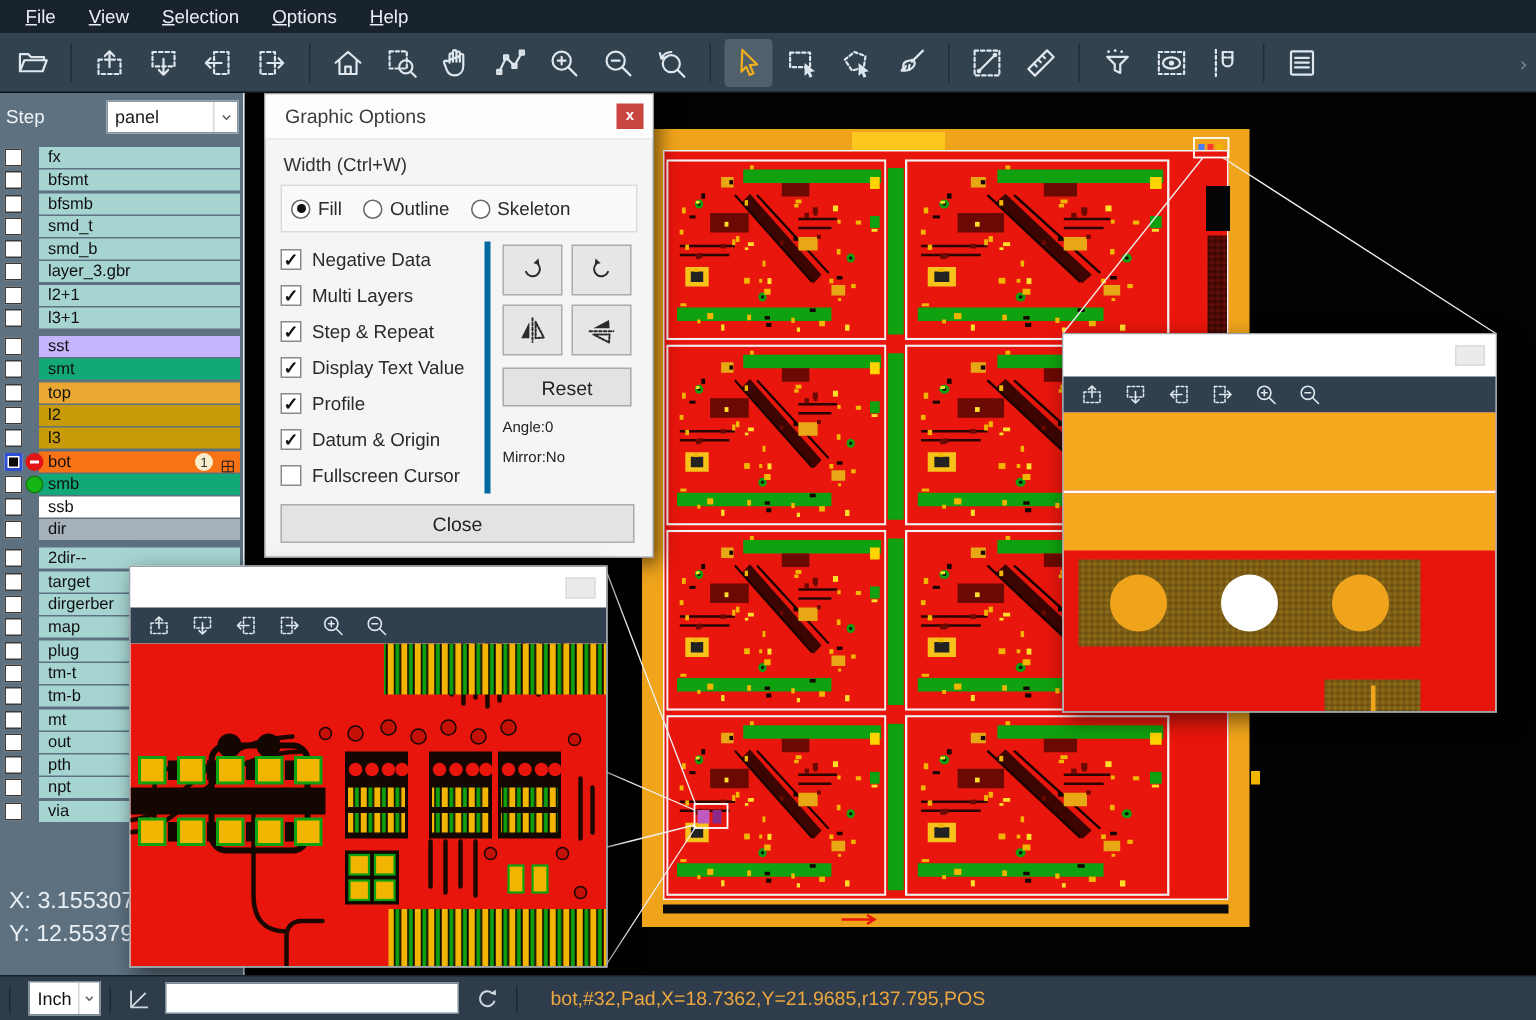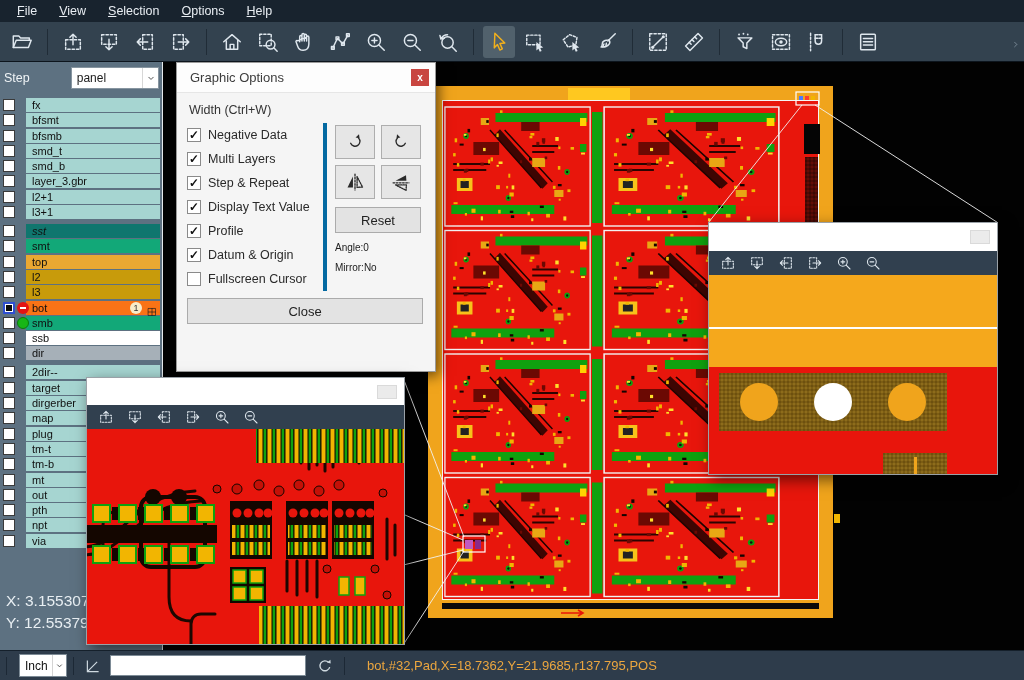--- a/index.html
+++ b/index.html
@@ -589,21 +589,21 @@
           <div class="layer-row">
             <div class="lcheck"></div>
             <div class="lbar" style="background: rgb(166, 213, 209);">
               <span class="ltext">l3+1</span>
             </div>
           </div>
         </div>
         <div class="layer-group">
           <div class="layer-row">
             <div class="lcheck"></div>
-            <div class="lbar" style="background: #0f766e; font-style: italic;">
+            <div class="lbar" style="background: #c4b5fd;">
               <span class="ltext">sst</span>
             </div>
           </div>
           <div class="layer-row">
             <div class="lcheck"></div>
             <div class="lbar" style="background: rgb(18, 168, 120);">
               <span class="ltext">smt</span>
             </div>
           </div>
           <div class="layer-row">
@@ -740,20 +740,34 @@
     </div>
   </div>
 
   <div class="dialog">
     <div class="dlg-title">
       <span>Graphic Options</span>
       <div class="dlg-close">x</div>
     </div>
     <div class="dlg-body">
       <div class="dlg-width-label">Width (Ctrl+W)</div>
+      <div class="radio-box" id="radio-row">
+          <label class="radio">
+            <span class="rdot sel"></span>
+            <span class="rlabel">Fill</span>
+          </label>
+          <label class="radio">
+            <span class="rdot"></span>
+            <span class="rlabel">Outline</span>
+          </label>
+          <label class="radio">
+            <span class="rdot"></span>
+            <span class="rlabel">Skeleton</span>
+          </label>
+        </div>
       <div class="dlg-cols">
         <div id="check-col">
             <label class="chk">
               <span class="cbox checked">✓</span>
               <span class="clabel">Negative Data</span>
             </label>
             <label class="chk">
               <span class="cbox checked">✓</span>
               <span class="clabel">Multi Layers</span>
             </label>

